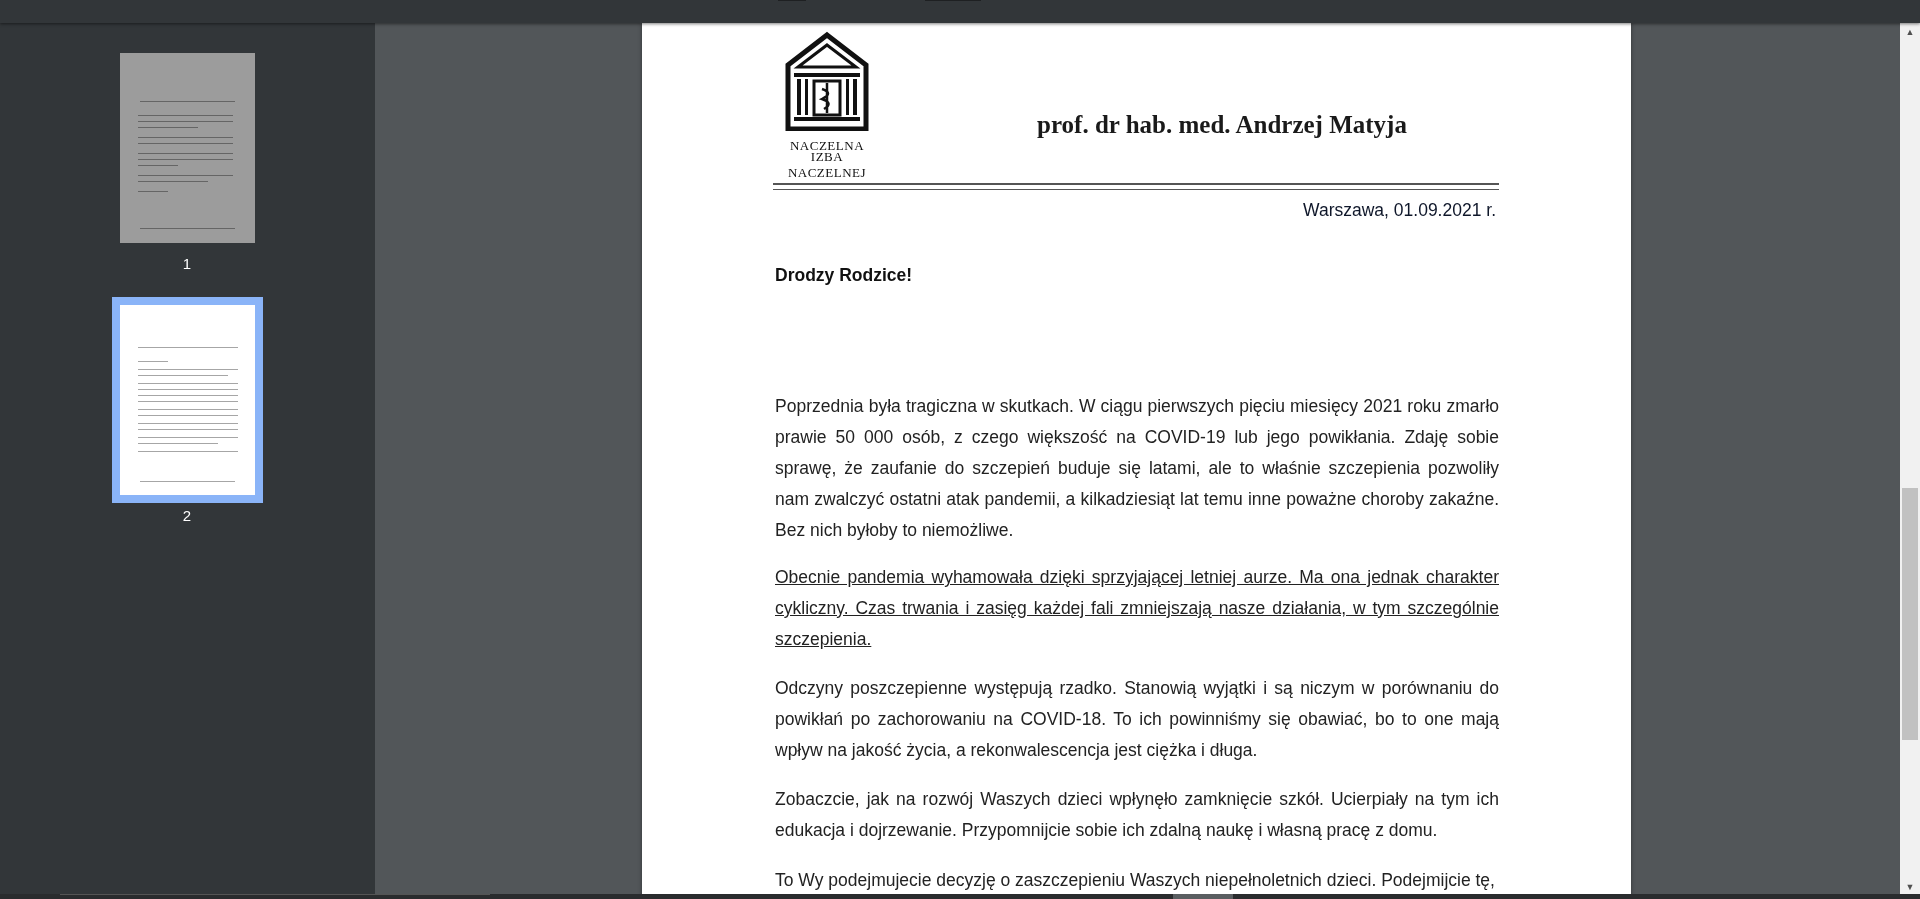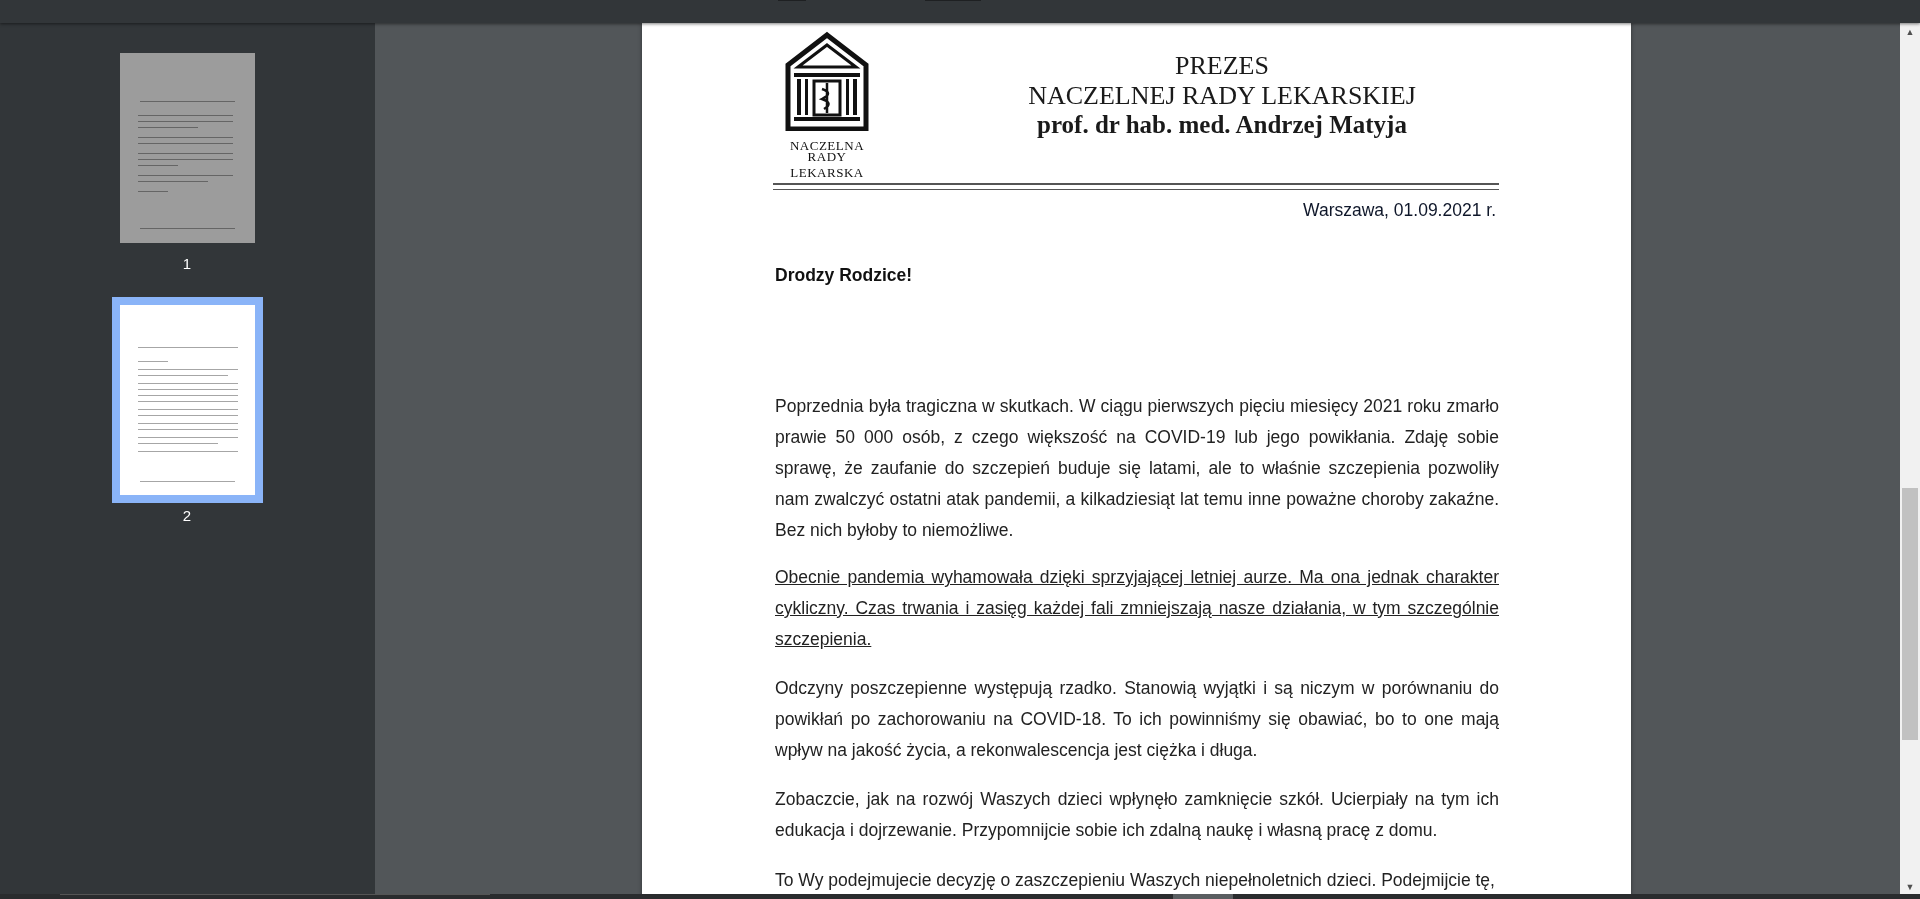--- a/index.html
+++ b/index.html
@@ -138,25 +138,23 @@
         <rect x="12" y="42" width="66" height="4" fill="#111"></rect>
         <rect x="12" y="86" width="66" height="4" fill="#111"></rect>
         <rect x="15" y="48" width="4" height="36" fill="#111"></rect>
         <rect x="23" y="48" width="3" height="36" fill="#111"></rect>
         <rect x="64" y="48" width="3" height="36" fill="#111"></rect>
         <rect x="71" y="48" width="4" height="36" fill="#111"></rect>
         <rect x="32" y="50" width="26" height="34" fill="none" stroke="#111" stroke-width="3"></rect>
         <path d="M45 52 L45 82 M40 58 Q52 62 40 68 Q52 72 42 78" fill="none" stroke="#111" stroke-width="2.5"></path>
       </svg>
       <div class="logo-text" style="top:107px;">NACZELNA</div>
-      <div class="logo-text" style="top:118px;">RADY LEKARSKA</div>
+      <div class="logo-text" style="top:118px;">IZBA NACZELNEJ</div>
     </div>
 
-    <div class="hdr t1">PREZES</div>
-    <div class="hdr t2">NACZELNEJ RADY LEKARSKIEJ</div>
     <div class="hdr t3">prof. dr hab. med. Andrzej Matyja</div>
 
     <div class="rule" style="top:160px;"></div>
     <div class="rule" style="top:166px;height:1px;"></div>
 
     <div class="date">Warszawa, 01.09.2021 r.</div>
     <div class="greet">Drodzy Rodzice!</div>
 
     <div class="body-text" style="top:368px;">Poprzednia była tragiczna w skutkach. W ciągu pierwszych pięciu miesięcy 2021 roku zmarło prawie 50 000 osób, z czego większość na COVID-19 lub jego powikłania. Zdaję sobie sprawę, że zaufanie do szczepień buduje się latami, ale to właśnie szczepienia pozwoliły nam zwalczyć ostatni atak pandemii, a kilkadziesiąt lat temu inne poważne choroby zakaźne. Bez nich byłoby to niemożliwe.</div>
     <div class="body-text" style="top:539px;text-decoration:underline;">Obecnie pandemia wyhamowała dzięki sprzyjającej letniej aurze. Ma ona jednak charakter cykliczny. Czas trwania i zasięg każdej fali zmniejszają nasze działania, w tym szczególnie szczepienia.</div>

